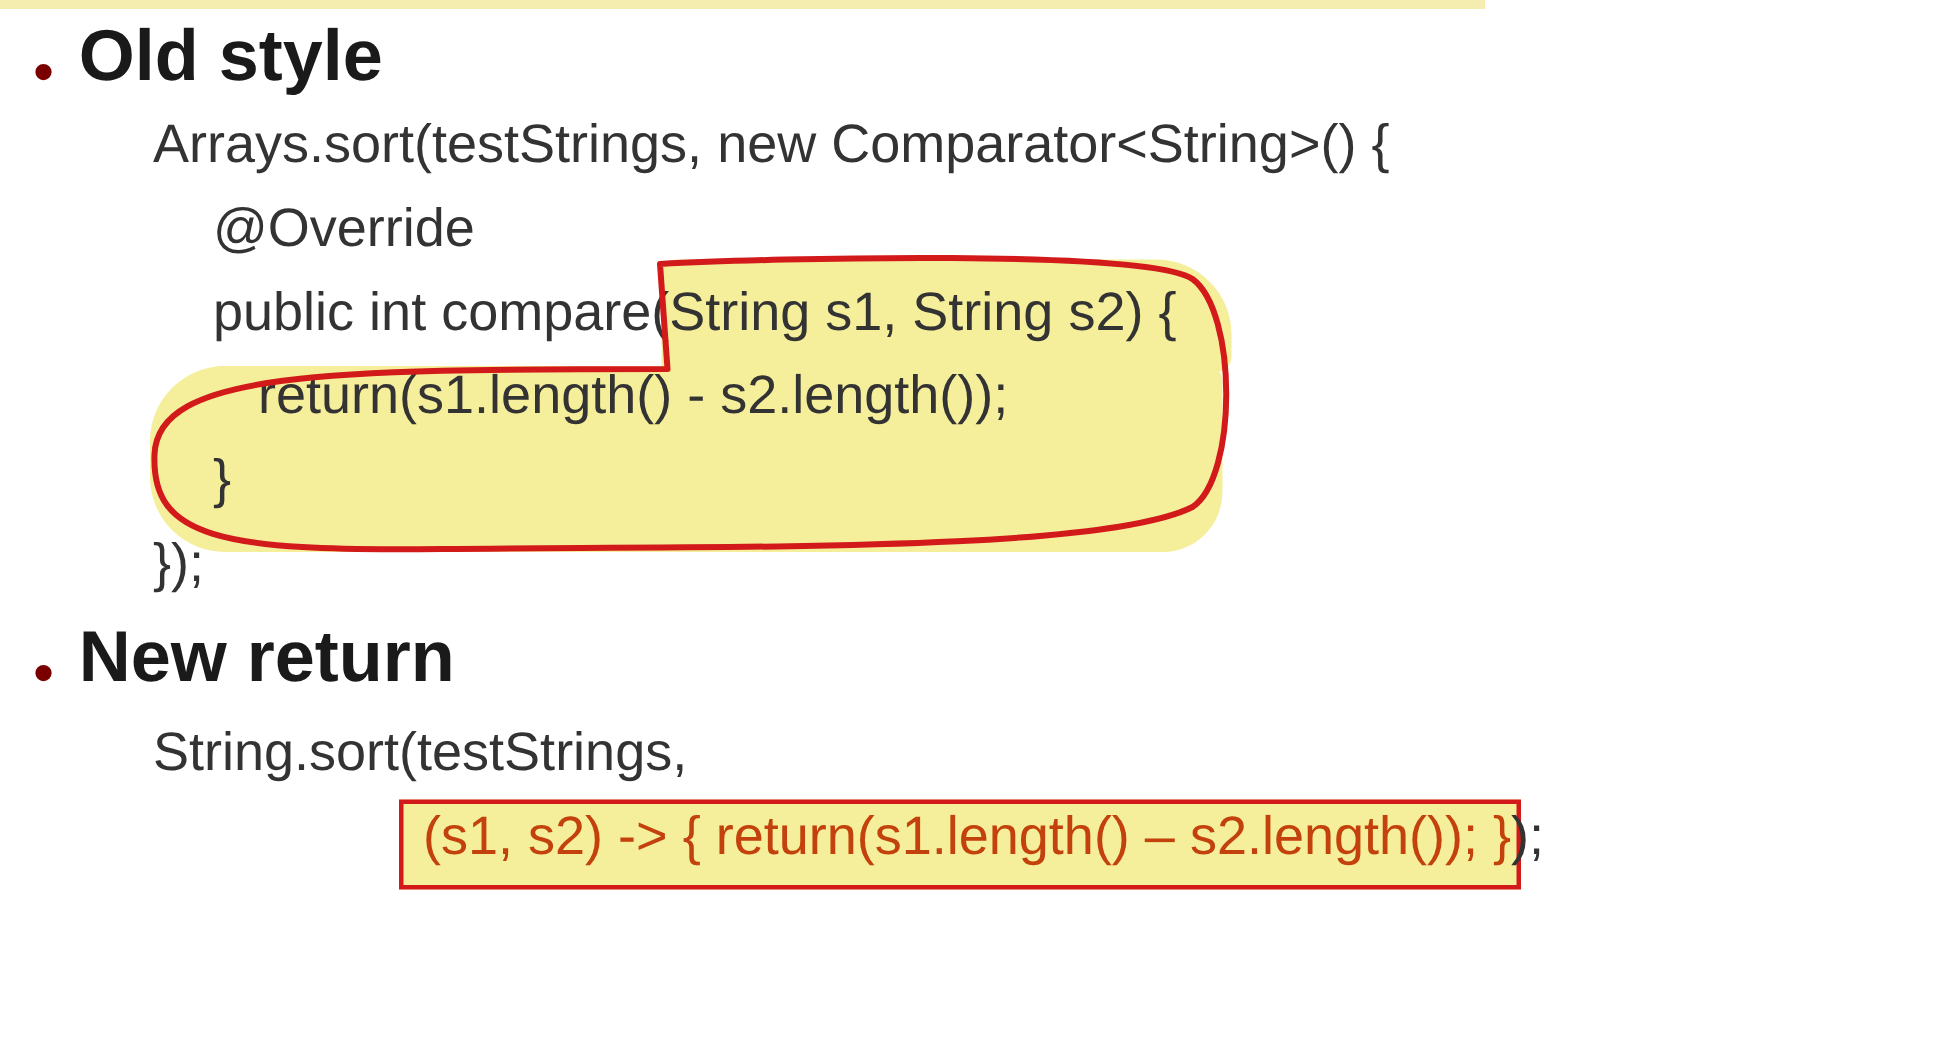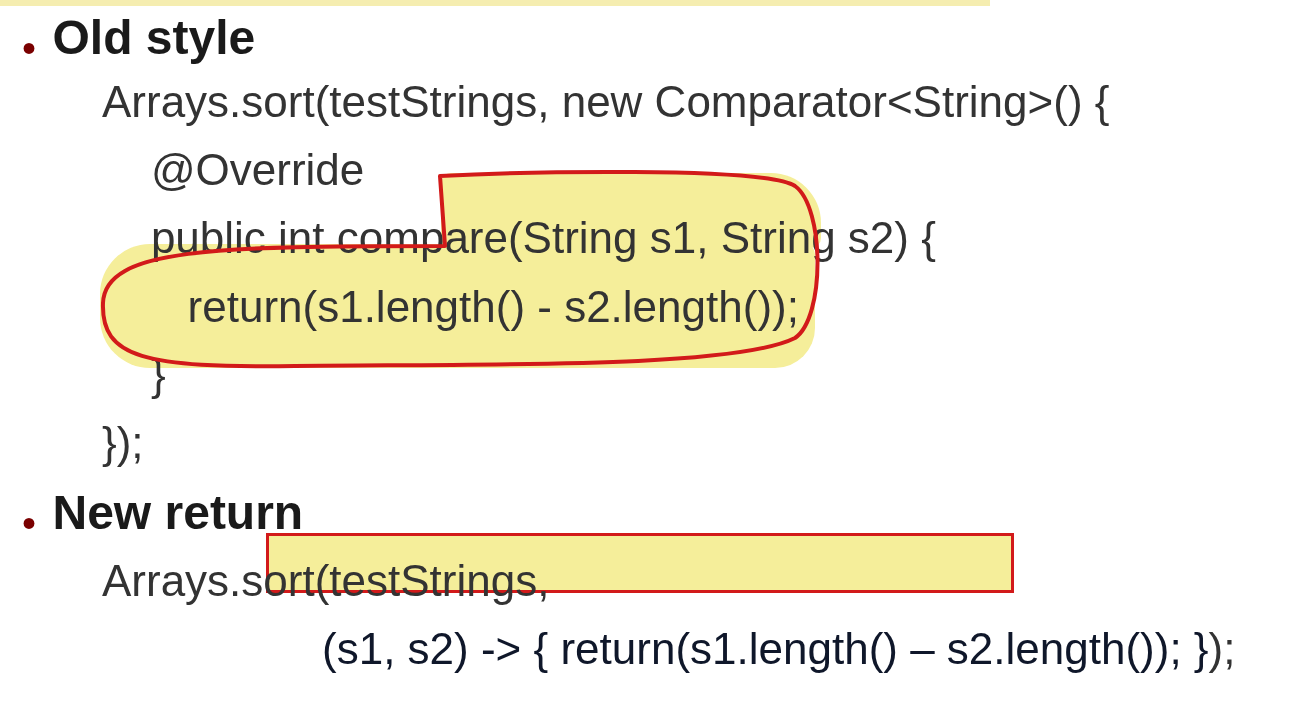--- a/index.html
+++ b/index.html
@@ -43,21 +43,21 @@
     margin-right: 12px;
   }
   .heading {
     display: inline-block;
     font-weight: 700;
     font-size: 48px;
     color: #1a1a1a;
   }
   .block {
     margin-left: 80px;
-    font-size: 44px;
+    font-size: 36px;
     color: #333;
     line-height: 1.55;
     white-space: pre;
     position: relative;
     z-index: 2;
   }
   .block2 {
     margin-top: 4px;
   }
   .section2 {
@@ -112,18 +112,18 @@
 <span>    @Override</span>
 <span>    public int compare(String s1, String s2) {</span>
 <span>       return(s1.length() - s2.length());</span>
 <span>    }</span>
 <span>});</span></div>
     </div>
 
     <div class="section2">
       <span class="bullet">•</span>
       <span class="heading">New return</span>
-      <div class="block block2"><span>Arrays.sort(testStrings,</span>
-<span>                  </span><span style="color:#0f172a;">(s1, s2) -&gt; { return(s1.length() – s2.length()); }</span><span>);</span></div>
+      <div class="block block2"><span>String.sort(testStrings,</span>
+<span>                  </span><span style="color:#c2410c;">(s1, s2) -&gt; { return(s1.length() – s2.length()); }</span><span>);</span></div>
     </div>
 
   </div>
 </div>
 
 </body></html>

